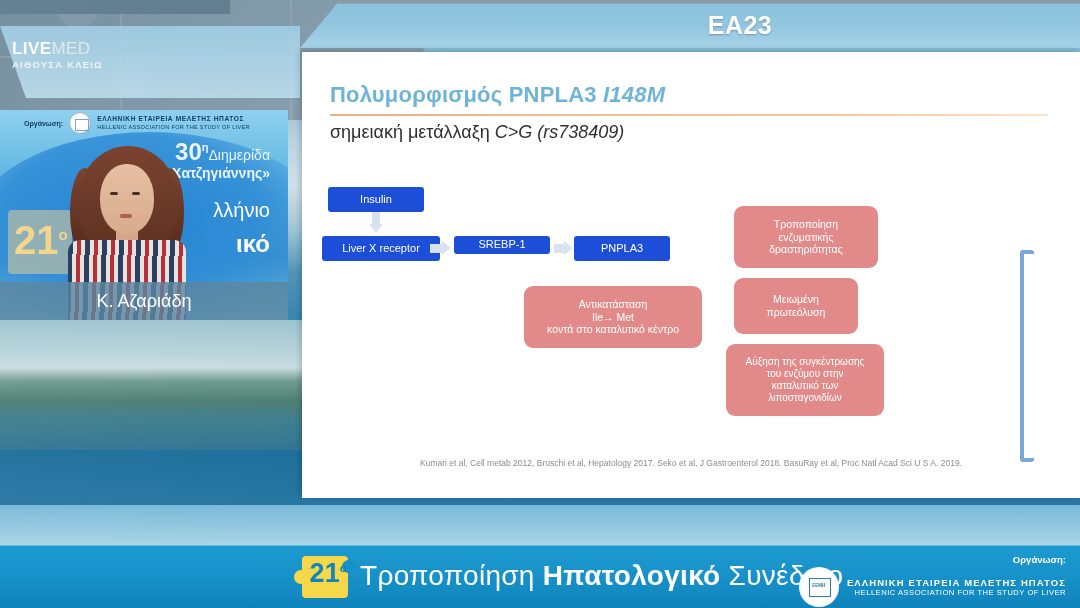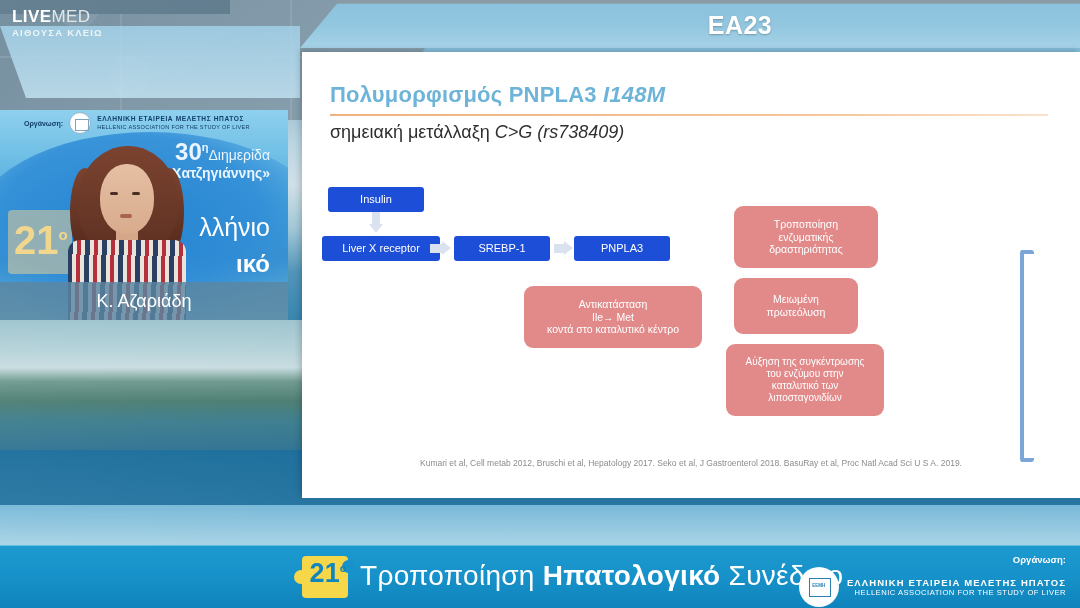--- a/index.html
+++ b/index.html
@@ -63,21 +63,21 @@
   #session-code{
     position:absolute;left:660px;top:11px;width:160px;text-align:center;
     color:#ffffff;font-size:25px;font-weight:bold;letter-spacing:.5px;
     text-shadow:0 1px 2px rgba(0,0,0,.25);
   }
 
   
   #livemed{
     position:absolute;left:12px;top:8px;z-index:40;
   }
-  #livemed-main{font-size:17px;font-weight:bold;color:#ffffff;letter-spacing:.4px;line-height:1;}
+  #livemed-main{font-size:17px;font-weight:bold;color:#ffffff;letter-spacing:.4px;line-height:1;margin-top:32px;}
   #livemed-main .med{font-weight:normal;color:#e2e8ea;}
   #livemed-sub{font-size:9.5px;font-weight:bold;color:#eef3f5;letter-spacing:1.2px;margin-top:2px;}
 
   
   #speaker-panel{
     position:absolute;left:0;top:110px;width:288px;height:210px;
     overflow:hidden;
     background:linear-gradient(180deg,#8fd0ee 0%,#6fbfe6 22%,#4fa9dd 45%,#3b93cf 70%,#69b6dd 100%);
   }
   #speaker-blob{
@@ -103,21 +103,21 @@
   #speaker-hdr .org-gr{font-size:6.6px;color:#123e6b;font-weight:bold;letter-spacing:.6px;}
   #speaker-hdr .org-en{font-size:5.6px;color:#123e6b;letter-spacing:.3px;}
   #congress-art{
     position:absolute;left:130px;top:30px;right:0;bottom:0;
     color:#eaf5ff;text-align:right;padding-right:18px;
   }
   #ca-line1{font-size:24px;font-weight:bold;line-height:1;}
   #ca-line1 sup{font-size:11px;}
   #ca-line1 .sub{font-size:14px;font-weight:normal;}
   #ca-line2{font-size:14px;font-weight:bold;margin-top:1px;}
-  #ca-line3{font-size:25px;margin-top:32px;color:#ffffff;}
+  #ca-line3{font-size:20px;margin-top:18px;color:#ffffff;}
   #ca-line4{font-size:24px;font-weight:bold;margin-top:8px;color:#ffffff;}
   #puzzle-21{
     position:absolute;left:14px;top:108px;font-size:40px;font-weight:bold;color:#f7d98c;opacity:.95;
   }
   #puzzle-21 sup{font-size:15px;}
   #puzzle-shape{
     position:absolute;left:8px;top:100px;width:64px;height:64px;background:#f3d493;opacity:.5;border-radius:4px;
   }
   #speaker-figure{
     position:absolute;left:62px;top:30px;width:130px;height:180px;
@@ -307,21 +307,21 @@
 </div>
 
 <div id="slide">
 
   <div id="slide-title"><span>Πολυμορφισμός PNPLA3 </span><span class="italic">I148M</span></div>
   <div id="title-rule"></div>
   <div id="slide-subtitle"><span>σημειακή μετάλλαξη </span><span class="italic">C&gt;G (rs738409)</span></div>
 
   <div class="dbox blue" style="left:26px;top:135px;width:96px;height:25px;">Insulin</div>
   <div class="dbox blue" style="left:20px;top:184px;width:118px;height:25px;">Liver X receptor</div>
-  <div class="dbox blue" style="left:152px;top:184px;width:96px;height:25px;">SREBP-1</div>
+  <div class="dbox blue" style="left:152px;top:184px;width:96px;height:18px;">SREBP-1</div>
   <div class="dbox blue" style="left:272px;top:184px;width:96px;height:25px;">PNPLA3</div>
 
   <div class="arrow-g" style="left:70px;top:160px;width:8px;height:14px;"></div>
   <div class="arrow-head-down" style="left:67px;top:172px;"></div>
   <div class="arrow-g" style="left:128px;top:192px;width:14px;height:9px;"></div>
   <div class="arrow-head-right" style="left:140px;top:189px;"></div>
   <div class="arrow-g" style="left:252px;top:192px;width:12px;height:9px;"></div>
   <div class="arrow-head-right" style="left:262px;top:189px;"></div>
 
   <div class="dbox red" style="left:222px;top:234px;width:178px;height:62px;flex-direction:column;">

